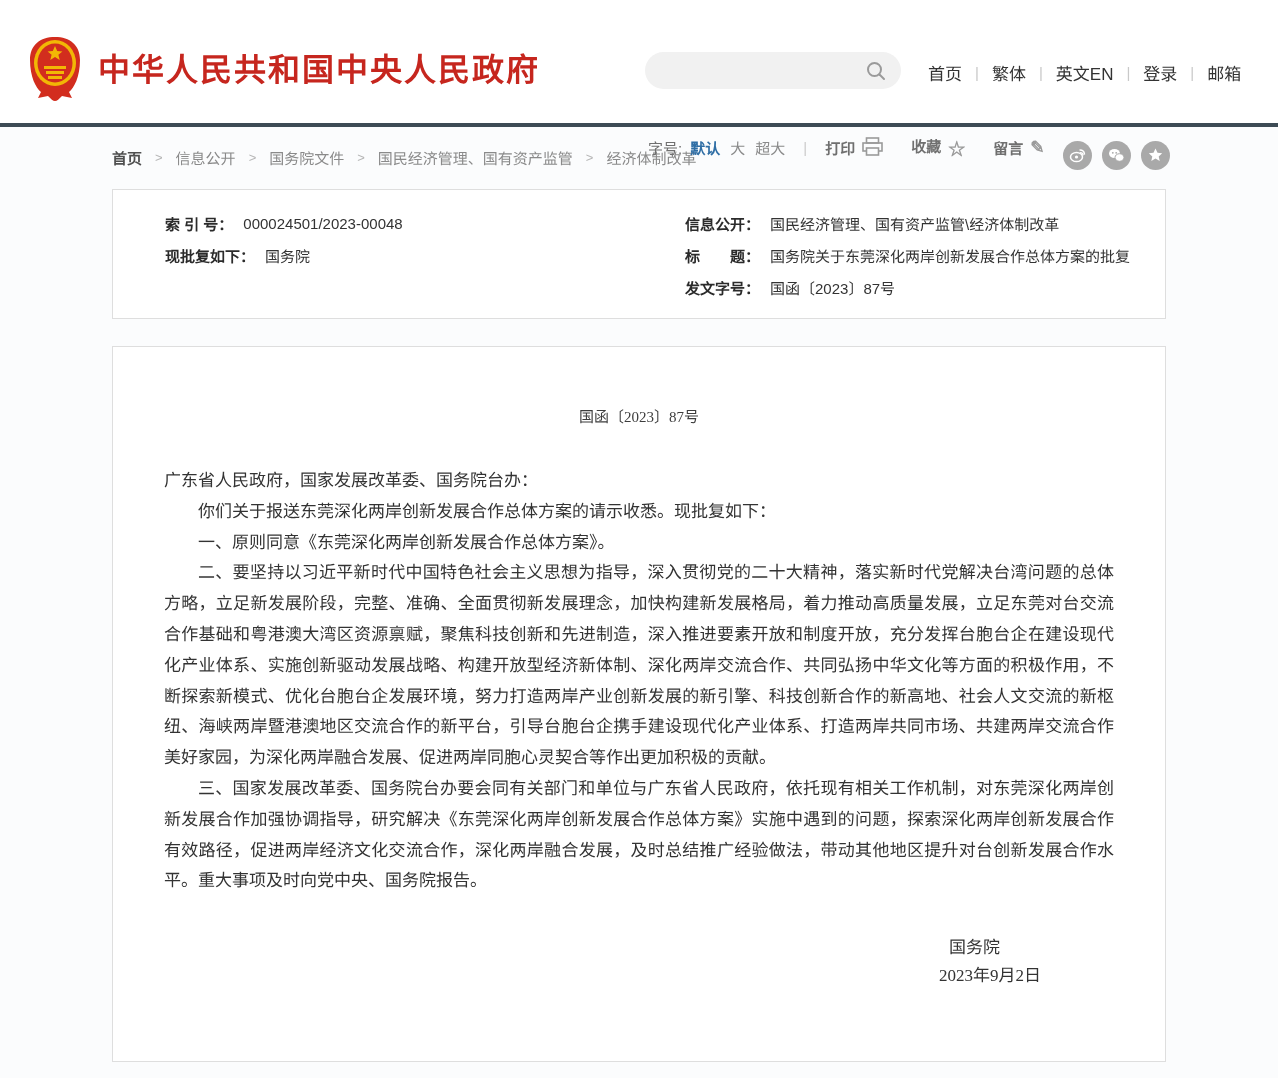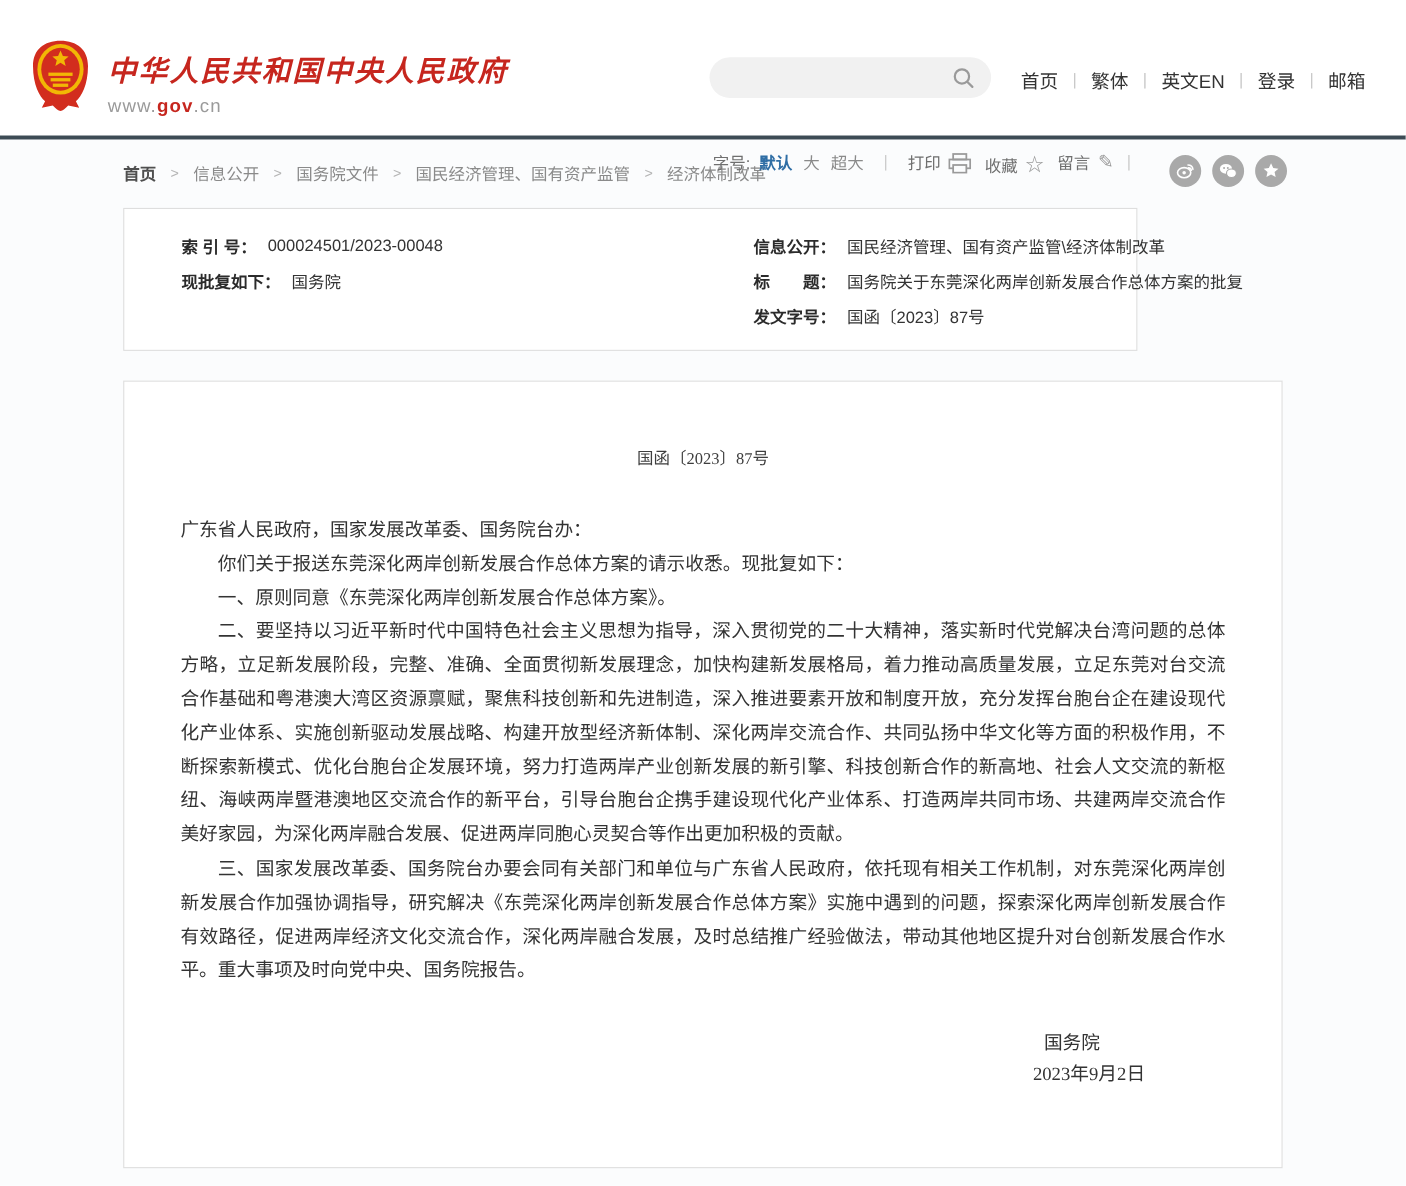--- a/index.html
+++ b/index.html
@@ -4,22 +4,22 @@
 <style>
   * { margin:0; padding:0; box-sizing:border-box; }
   html,body { width:1278px; height:1078px; overflow:hidden; background:#fff;
               font-family:"Liberation Sans", sans-serif; }
 
   
   .header { position:relative; height:123px; background:#fff; }
   .brand { position:absolute; left:28px; top:36px; display:flex; align-items:flex-start; }
   .emblem { width:54px; height:66px; margin-right:16px; }
   .brand-text { padding-top:8px; }
-  .site-title { font-size:26px; font-weight:bold; color:#c6261e; letter-spacing:2px;
-                font-family:"Liberation Sans", sans-serif;font-style:italic; }
+  .site-title { font-size:32px; font-weight:bold; color:#c6261e; letter-spacing:2px;
+                font-family:"Liberation Sans", sans-serif; }
   .site-url { margin-top:6px; font-size:17px; color:#9a9a9a; letter-spacing:1px; }
   .site-url .gov { color:#c6261e; font-weight:bold; }
 
   .search-box { position:absolute; left:645px; top:52px; width:256px; height:37px;
                 background:#f1f1f1; border-radius:19px; display:flex; align-items:center;
                 justify-content:flex-end; padding-right:14px; }
   .search-input { flex:1; height:100%; background:transparent; border:none; outline:none;
                   padding-left:18px; font-size:15px; color:#333; }
   .search-icon svg { display:block; }
 
@@ -40,31 +40,31 @@
   .breadcrumb .crumb { cursor:pointer; }
   .breadcrumb .crumb.first { color:#4f4f4f; font-weight:bold; }
   .breadcrumb .gt { color:#b5b5b5; margin:0 13px; font-size:13px; }
 
   .page-tools { position:absolute; left:648px; top:8px; display:flex; align-items:center;
                 font-size:15px; color:#777; white-space:nowrap; }
   .page-tools .fs-label { color:#6f6f6f; }
   .page-tools .fs-default { color:#2f6ea5; font-weight:bold; margin-left:8px; }
   .page-tools .fs-opt { color:#8a8a8a; margin-left:10px; cursor:pointer; }
   .page-tools .bar { color:#ccc; margin:0 18px; }
-  .tool-item { display:flex; align-items:flex-end; margin-right:12px; color:#6f6f6f; cursor:pointer; }
+  .tool-item { display:flex; align-items:flex-start; margin-right:28px; color:#6f6f6f; cursor:pointer;font-weight:bold; }
   .tool-item .glyph { margin-left:7px; color:#9a9a9a; font-size:17px; }
   .tool-item svg { margin-left:7px; }
 
   .social { position:absolute; left:1063px; top:14px; display:flex; }
   .social .circle { width:29px; height:29px; border-radius:50%; background:#a9a9a9;
                     margin-right:10px; display:flex; align-items:center; justify-content:center;
                     cursor:pointer; }
 
   
-  .meta-card { width:922px; margin:0 0 0 112px; background:#fff; border:1px solid #dedede;
+  .meta-card { width:1054px; margin:0 0 0 112px; background:#fff; border:1px solid #dedede;
                padding:17px 40px 15px 52px; }
   .meta-grid { display:grid; grid-template-columns:520px 1fr; grid-auto-rows:32px;
                font-size:15px; }
   .meta-cell { display:flex; align-items:center; white-space:nowrap; overflow:visible; }
   .meta-label { color:#2b2b2b; font-weight:bold; margin-right:10px; }
   .meta-value { color:#333; }
 
   
   .doc-card { width:1054px; margin:27px 0 0 112px; background:#fff; border:1px solid #dedede;
               padding:46px 51px 40px 51px; height:716px; }
@@ -89,21 +89,20 @@
       <path d="M27 1 C42 1 52 9 52 24 C52 41 46 52 41 56 L44 62 L34 60 C31 63 29 65 27 65 C25 65 23 63 20 60 L10 62 L13 56 C8 52 2 41 2 24 C2 9 12 1 27 1 Z" fill="#d22d1e"></path>
       <ellipse cx="27" cy="27" rx="21" ry="23" fill="#f2b705"></ellipse>
       <ellipse cx="27" cy="27" rx="17.5" ry="19.5" fill="#d22d1e"></ellipse>
       <path d="M27 10 l2.2 5 5.2 .4 -4 3.4 1.3 5.2 -4.7 -2.9 -4.7 2.9 1.3 -5.2 -4 -3.4 5.2 -.4 Z" fill="#f2b705"></path>
       <rect x="16" y="30" width="22" height="3" fill="#f2b705"></rect>
       <rect x="18" y="35" width="18" height="3" fill="#f2b705"></rect>
       <rect x="20" y="40" width="14" height="3" fill="#f2b705"></rect>
     </svg>
     <div class="brand-text">
       <div class="site-title">中华人民共和国中央人民政府</div>
-      <div class="site-url"><span>www.</span><span class="gov">gov</span><span>.cn</span></div>
     </div>
   </div>
 
   <div class="search-box">
     <input class="search-input" type="text" placeholder="" style="">
     <span class="search-icon">
       <svg width="22" height="22" viewBox="0 0 22 22">
         <circle cx="9.5" cy="9.5" r="6.5" fill="none" stroke="#9a9a9a" stroke-width="2"></circle>
         <line x1="14.5" y1="14.5" x2="19" y2="19" stroke="#9a9a9a" stroke-width="2" stroke-linecap="round"></line>
       </svg>

